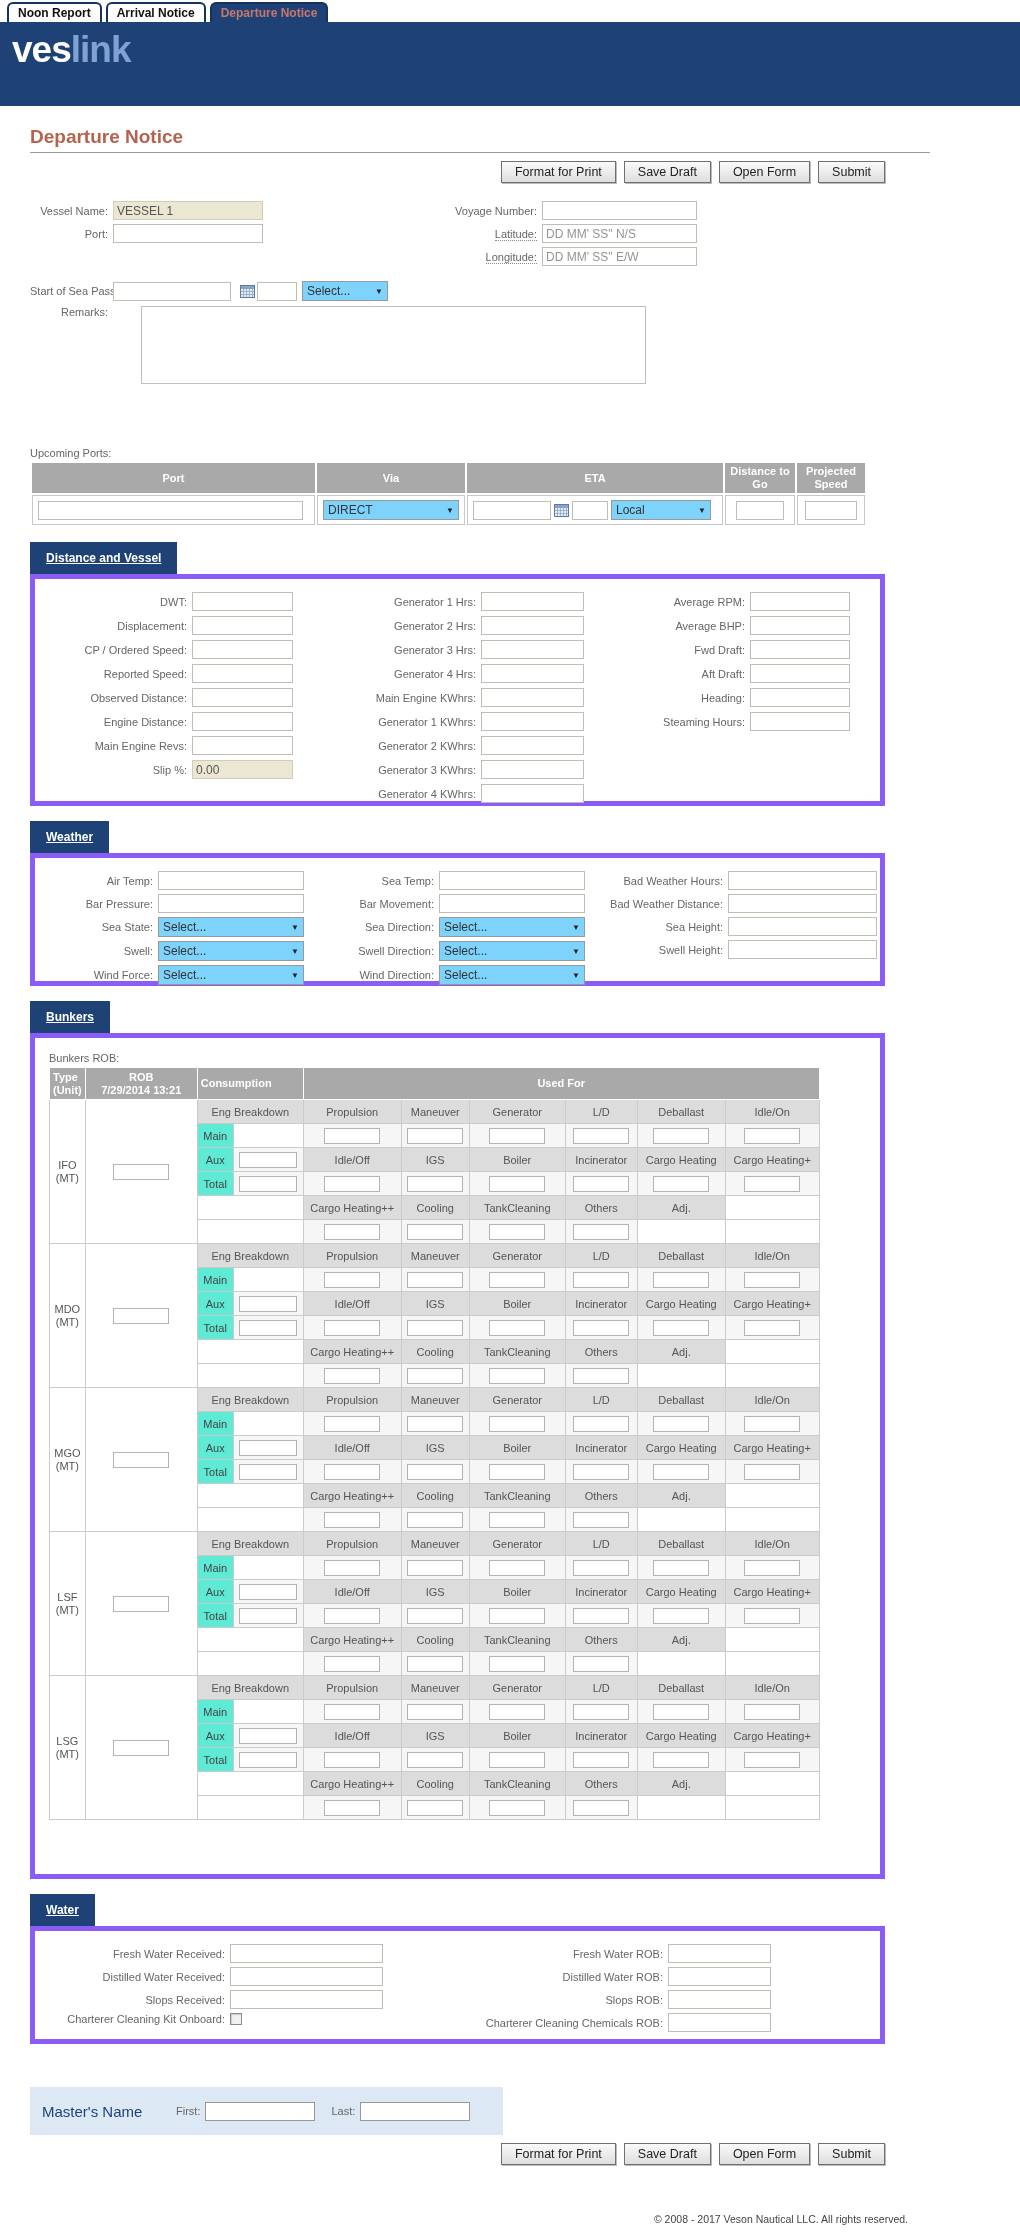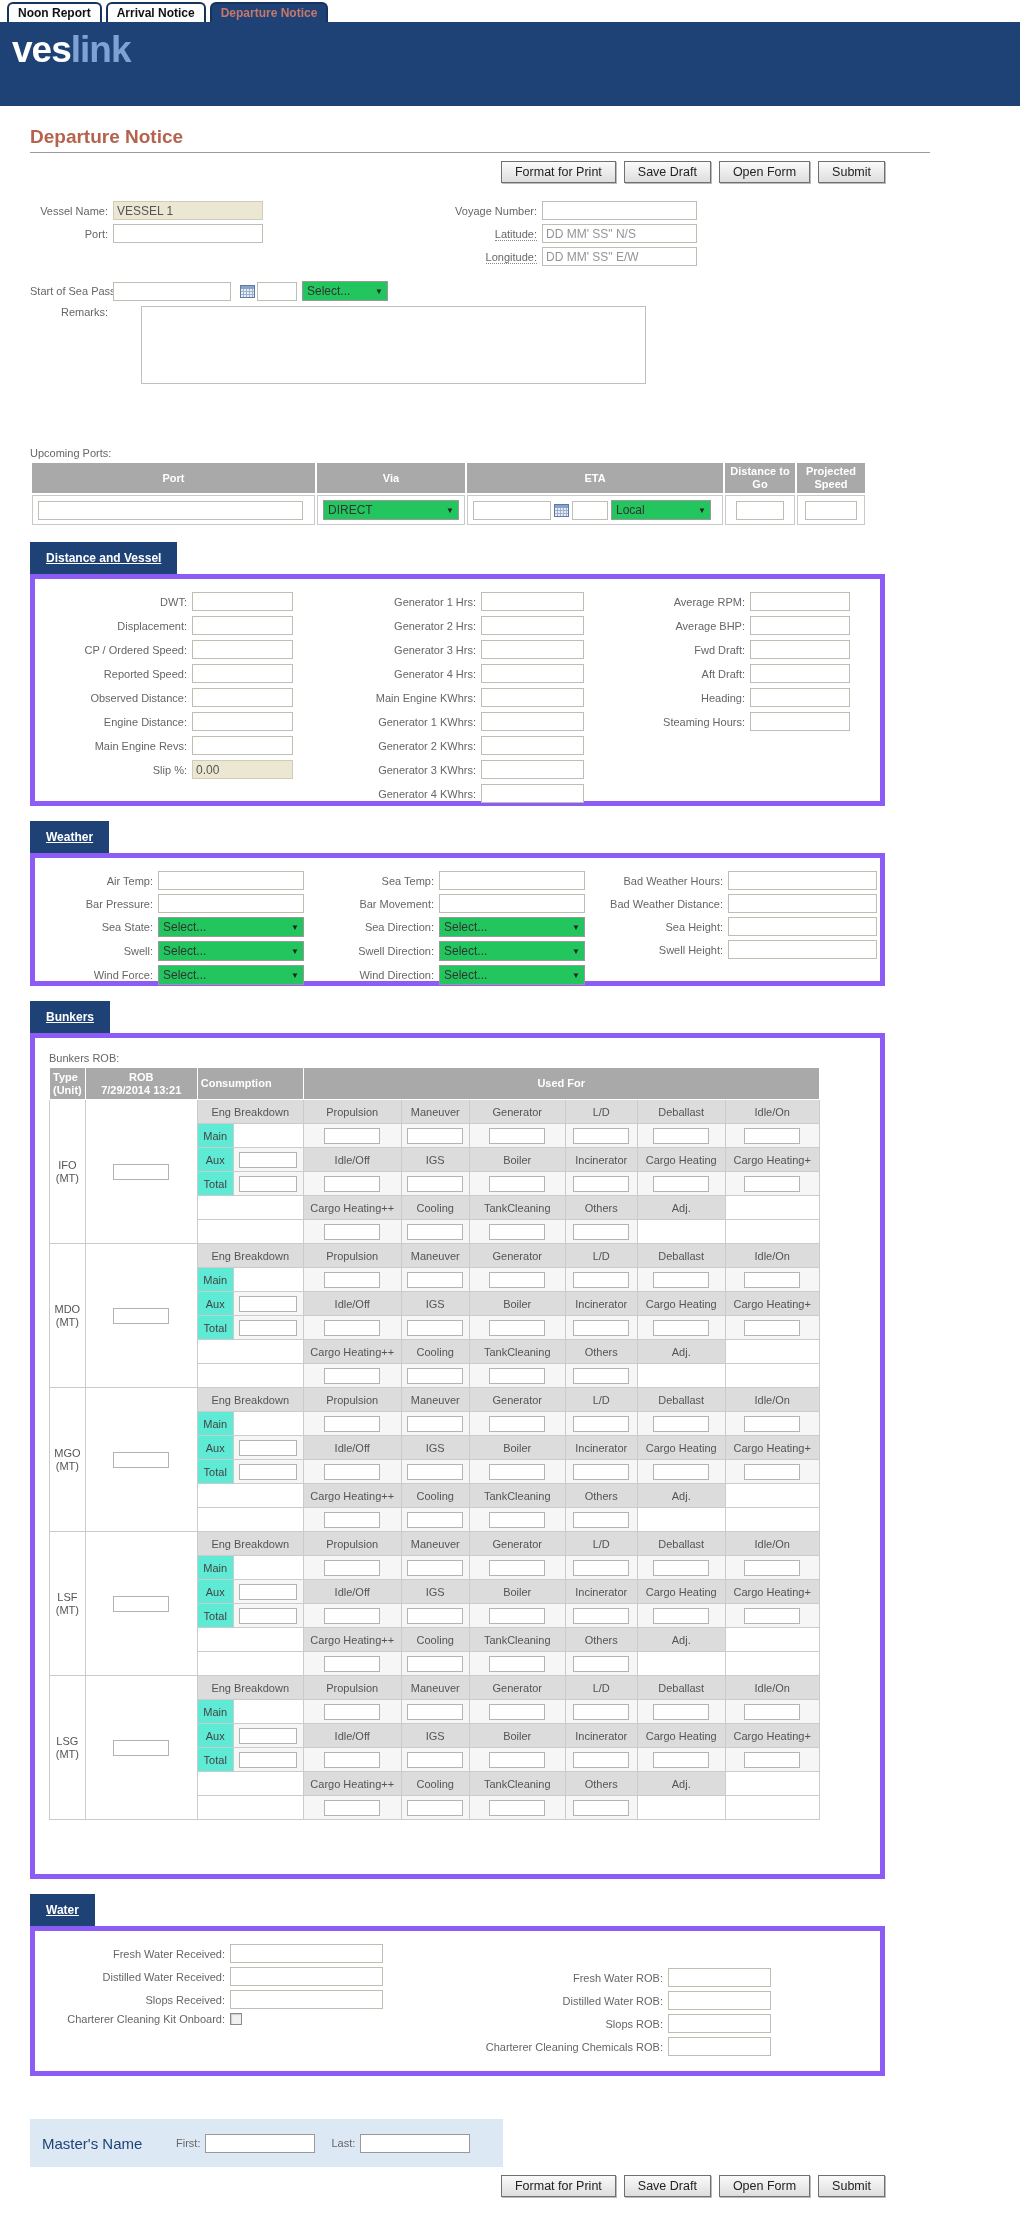--- a/index.html
+++ b/index.html
@@ -35,21 +35,21 @@
   .lbl { text-align:right; padding-right:5px; color:#666; font-size:11px; white-space:nowrap; }
   .g-l .lbl { width:83px; }
   .g-r .lbl { width:127px; }
   .dotted { border-bottom:1px dotted #888; }
   .ti, .gi { height:19px; border:1px solid #c0bdb2; font-size:12px; color:#333; padding:1px 3px; font-family:inherit; background:#fff; }
   .gi { width:150px; }
   .gi2 { width:155px; }
   .ro { background:#ebe7d3; border-color:#cfccba; color:#555; }
   .ph { color:#949494; }
   .smallti { width:40px; }
-  .selbox { height:20px; border:1px solid #999; background:#22c55e; display:flex; align-items:center;
+  .selbox { height:20px; border:1px solid #999; background:#7dd3fc; display:flex; align-items:center;
             justify-content:space-between; padding:0 4px; font-size:12px; color:#333; cursor:default; }
   .arr { font-size:8px; color:#222; margin-left:4px; }
   .calbtn { display:inline-block; width:15px; height:14px; cursor:pointer; line-height:0; }
   textarea.rem { width:505px; height:78px; border:1px solid #c0c0c0; resize:none; font-family:inherit; font-size:12px; padding:2px; }
 
   
   .upcoming { margin-top:48px; }
   .up-label { margin-bottom:2px; }
   table.uptable { border-collapse:separate; border-spacing:2px; }
   table.uptable th { background:#a9a9a9; color:#fff; font-weight:bold; font-size:11px; text-align:center; padding:2px 3px; height:28px; line-height:13px; }
@@ -59,32 +59,32 @@
 
   
   .sec { margin-top:15px; }
   .sec-tab { display:inline-block; background:#1f4276; color:#fff; font-weight:bold; font-size:12px; padding:9px 16px;text-decoration:underline; }
   .sec-box { border:5px solid #8b5cf6; width:855px; position:relative; background:#fff; }
   .col { position:absolute; top:13px; }
   .frow { display:flex; align-items:center; margin-bottom:4px; }
   .dv .frow { margin-bottom:5px; }
   .dv .sec-box { height:232px; }
   .we .sec-box { height:133px; }
-  .wa .sec-box { height:150px;padding-left:36px; }
+  .wa .sec-box { height:118px;padding-left:36px; }
 
   .dv .c1 { left:35px; } .dv .c1 .lbl{width:122px;} .dv .c1 .ti{width:101px;}
   .dv .c2 { left:315px; } .dv .c2 .lbl{width:131px;} .dv .c2 .ti{width:103px;}
   .dv .c3 { left:597px; } .dv .c3 .lbl{width:118px;} .dv .c3 .ti{width:100px;}
 
   .we .c1 { left:33px; } .we .c1 .lbl{width:90px;}  .we .c1 .ti,.we .c1 .selbox{width:146px;}
   .we .c2 { left:283px; } .we .c2 .lbl{width:121px;} .we .c2 .ti,.we .c2 .selbox{width:146px;}
   .we .c3 { left:561px; } .we .c3 .lbl{width:132px;text-align:right;} .we .c3 .ti{width:149px;}
 
   .wa .c1 { left:3px; }  .wa .c1 .lbl{width:192px;} .wa .c1 .ti{width:153px;}
-  .wa .c2 { left:333px;margin-top:24px; } .wa .c2 .lbl{width:300px;} .wa .c2 .ti{width:103px;}
+  .wa .c2 { left:333px; } .wa .c2 .lbl{width:300px;} .wa .c2 .ti{width:103px;}
 
   .cb { width:12px; height:12px; border:1px solid #8a8a8a; background:#f1f1f1; display:inline-block;
         box-shadow:inset 1px 1px 1px #ccc; cursor:pointer; }
 
   
   .bk .sec-box { height:846px; padding:14px 0 0 14px; }
   .rob-label { margin-bottom:3px; }
   table.bunkers { border-collapse:collapse; font-size:11px; color:#555; }
   table.bunkers thead th { background:#a9a9a9; color:#fff; font-weight:bold; font-size:11px;
         line-height:13px; padding:2px 3px; border:1px solid #fff; text-align:center; height:32px; }

